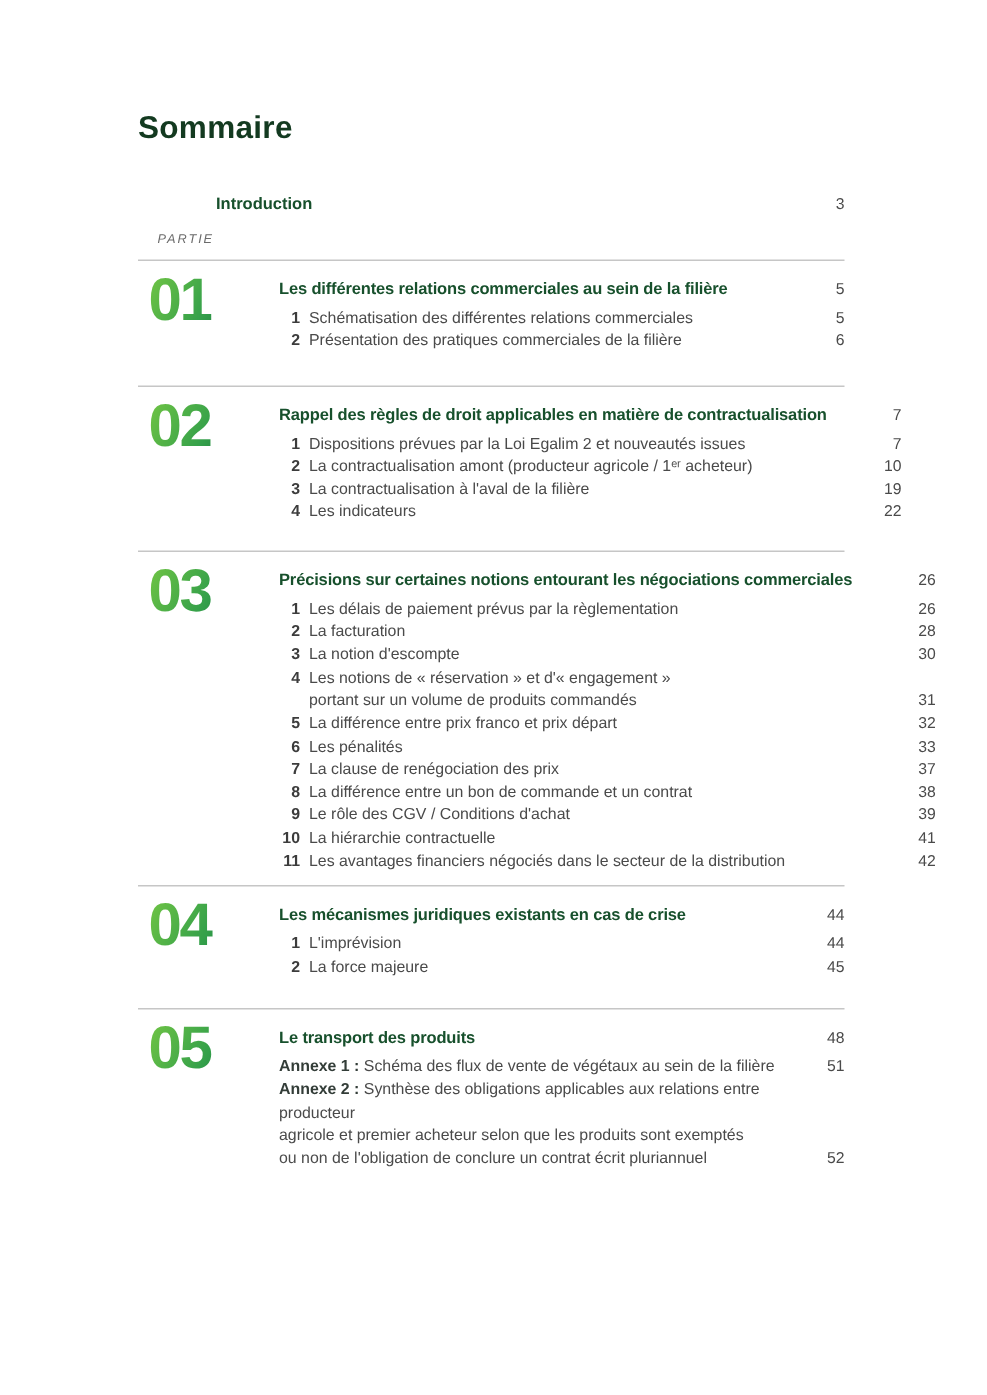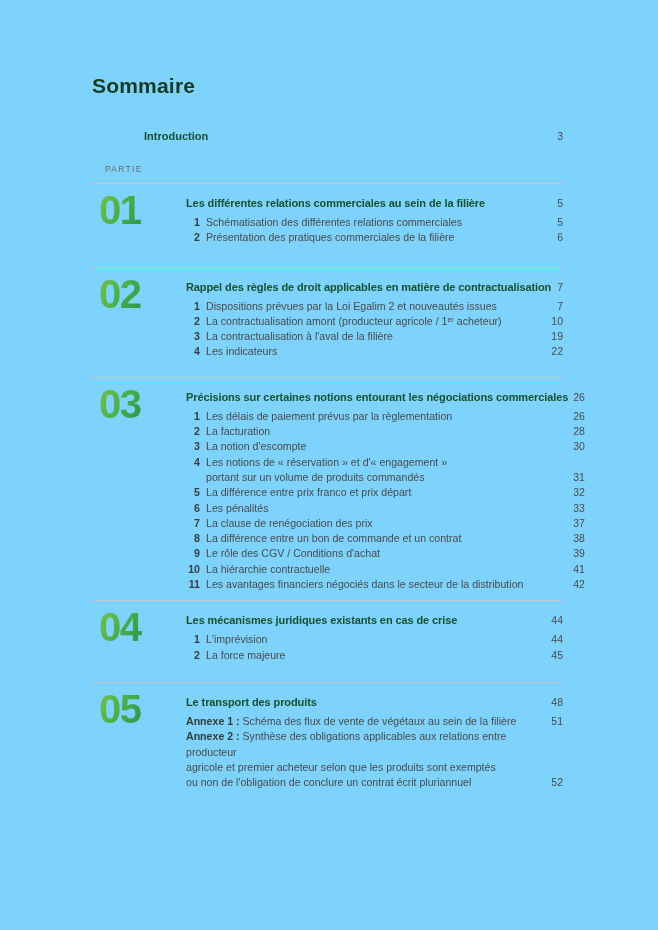--- a/index.html
+++ b/index.html
@@ -1,21 +1,21 @@
 <!DOCTYPE html>
 <html><head>
 <meta charset="utf-8">
 <style>
   * { margin: 0; padding: 0; box-sizing: border-box; }
   html, body { background: #e8e8e8; }
   .page {
     position: relative;
     width: 658px;
     height: 930px;
-    background: #7dd3fc;
+    background: #ffffff;
     font-family: "Liberation Sans", sans-serif;
     color: #4a4a4a;
     overflow: hidden;
   }
   .doc-title {
     position: absolute;
     left: 92px;
     top: 74px;
     font-size: 21px;
     font-weight: bold;
@@ -34,25 +34,26 @@
     margin-left: 52px;
     font-size: 11px;
   }
   .intro-label {
     flex: 1;
     font-weight: bold;
     color: #17502c;
   }
   .partie-label {
     margin-left: 13px;
-    margin-top: 22px;
+    margin-top: 12px;
     margin-bottom: 9px;
     font-size: 8.5px;
     letter-spacing: 1.3px;
     color: #6b6b6b;
+    font-style: italic;
   }
   .section {
     display: flex;
     border-top: 1px solid #c6c6c6;
   }
   
   .section:nth-of-type(1) { padding-bottom: 21px; }
   .section:nth-of-type(2) { padding-bottom: 17px; }
   .section:nth-of-type(3) { padding-bottom: 8px;  }
   .section:nth-of-type(4) { padding-bottom: 19px; }
@@ -74,20 +75,21 @@
   }
   .sec-body {
     flex: 1;
     padding-top: 12px;
   }
   .sec-title-row {
     display: flex;
     align-items: baseline;
     margin-bottom: 4px;
     line-height: 15px;
+    gap: 39px;
   }
   .sec-title {
     flex: 1;
     font-size: 11px;
     font-weight: bold;
     color: #17502c;
     letter-spacing: -0.1px;
     padding-right: 5px;
     white-space: nowrap;
   }

